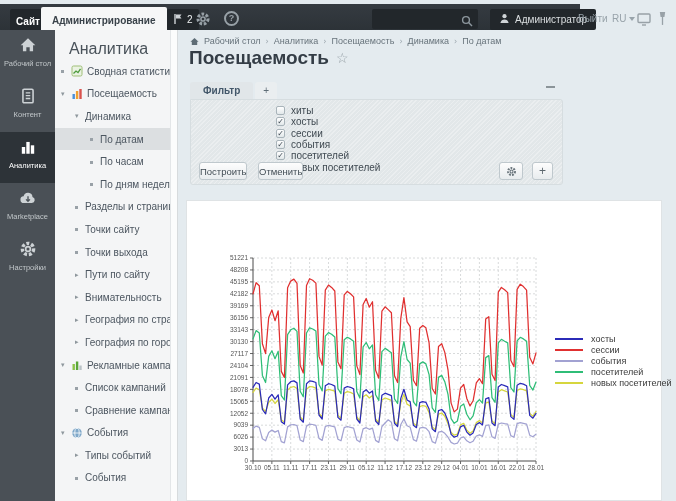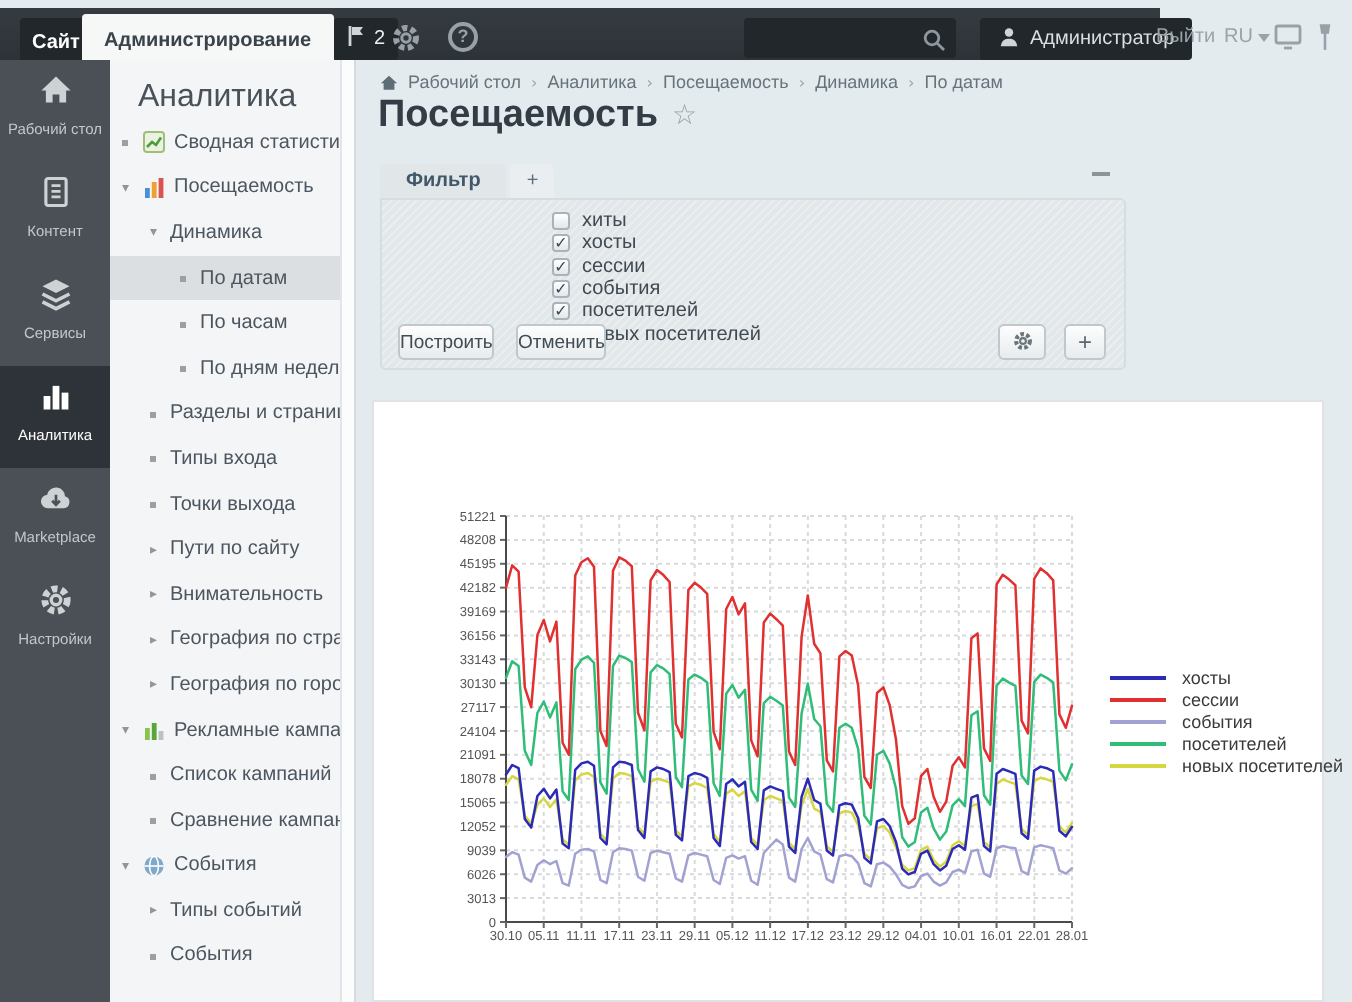--- a/index.html
+++ b/index.html
@@ -139,25 +139,20 @@
   </header>
 
   <nav class="rail" id="rail">
       <div class="rail-item"><span class="ric"><svg viewBox="0 0 16 16">
             <path d="M8 2L14.5 8.2h-2V13.5h-3V10h-3v3.5h-3V8.2h-2z" fill="#cdd2d5"></path>
           </svg></span><div class="lbl">Рабочий стол</div></div>
       <div class="rail-item"><span class="ric"><svg viewBox="0 0 16 16">
             <rect x="3.5" y="2" width="9" height="12" rx="1" fill="none" stroke="#cdd2d5" stroke-width="1.4"></rect>
             <path d="M6 5.2h4M6 7.7h4M6 10.2h4" stroke="#cdd2d5" stroke-width="1.2"></path>
           </svg></span><div class="lbl">Контент</div></div>
-      <div class="rail-item"><span class="ric"><svg viewBox="0 0 16 16">
-            <path d="M8 1.5L14 4.5 8 7.5 2 4.5z" fill="#cdd2d5"></path>
-            <path d="M2 8l6 3 6-3" stroke="#cdd2d5" stroke-width="1.6" fill="none"></path>
-            <path d="M2 11.5l6 3 6-3" stroke="#cdd2d5" stroke-width="1.6" fill="none"></path>
-          </svg></span><div class="lbl">Сервисы</div></div>
       <div class="rail-item active"><span class="ric"><svg viewBox="0 0 16 16">
             <rect x="2.5" y="8" width="3" height="6" fill="#ffffff"></rect>
             <rect x="6.5" y="3.5" width="3" height="10.5" fill="#ffffff"></rect>
             <rect x="10.5" y="6.5" width="3" height="7.5" fill="#ffffff"></rect>
           </svg></span><div class="lbl">Аналитика</div></div>
       <div class="rail-item"><span class="ric"><svg viewBox="0 0 16 16">
             <path d="M4.5 12.5a3 3 0 01-.4-6A4 4 0 0112 7.2a2.7 2.7 0 01-.6 5.3z" fill="#cdd2d5"></path>
             <path d="M8 6.5v4.4M6.3 9.2L8 11l1.7-1.8" stroke="#4a5157" stroke-width="1.2" fill="none"></path>
           </svg></span><div class="lbl">Marketplace</div></div>
       <div class="rail-item"><span class="ric"><svg viewBox="0 0 16 16">
@@ -201,21 +196,21 @@
         <div class="mi lvl2">
           <span class="mk"><i></i></span>
           <span class="mlbl">По дням недели</span>
         </div>
         <div class="mi lvl1">
           <span class="mk"><i></i></span>
           <span class="mlbl">Разделы и страницы</span>
         </div>
         <div class="mi lvl1">
           <span class="mk"><i></i></span>
-          <span class="mlbl">Типы входа</span>
+          <span class="mlbl">Точки сайту</span>
         </div>
         <div class="mi lvl1">
           <span class="mk"><i></i></span>
           <span class="mlbl">Точки выхода</span>
         </div>
         <div class="mi lvl1">
           <span class="mk">▸</span>
           <span class="mlbl">Пути по сайту</span>
         </div>
         <div class="mi lvl1">

